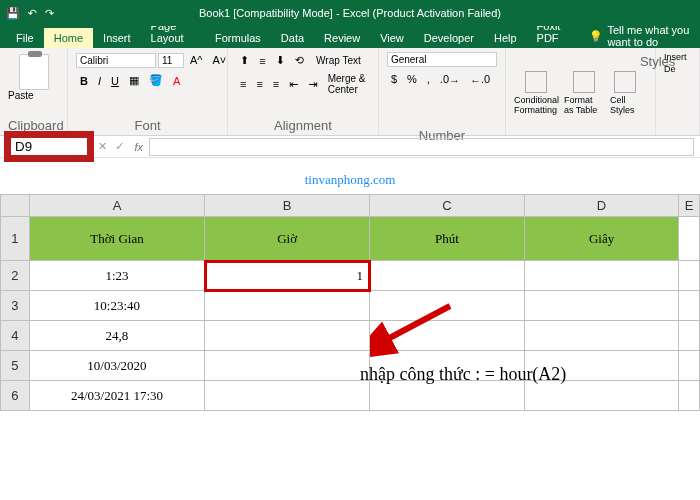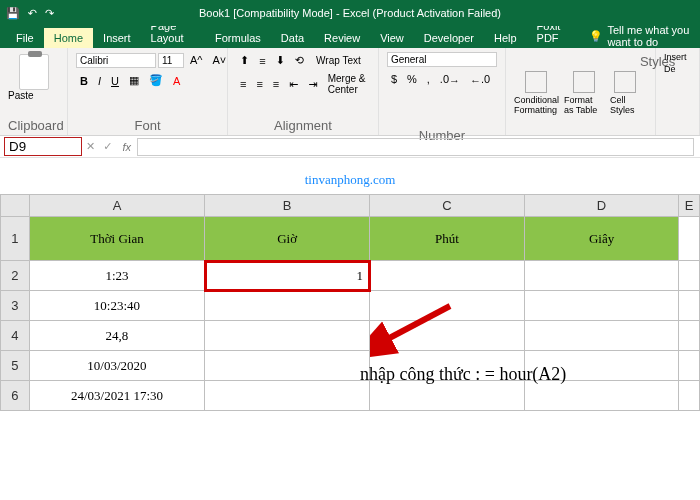--- a/index.html
+++ b/index.html
@@ -22,21 +22,21 @@
 .font-select { border: 1px solid #ccc; background: #fff; font-size: 10px; padding: 1px 3px; }
 .btn-small { border: 1px solid transparent; background: transparent; font-size: 11px; padding: 1px 3px; cursor: pointer; }
 .align-group { width: 180px; }
 .number-group { width: 130px; gap: 35px; }
 .styles-group { width: 150px; display: flex; flex-direction: row; }
 .styles-icons { display: flex; gap: 6px; justify-content: center; flex: 1; align-items: center; }
 .style-btn { display: flex; flex-direction: column; align-items: center; font-size: 9px; cursor: pointer; }
 .style-btn .ic { width: 22px; height: 22px; border: 1px solid #aaa; margin-bottom: 2px; }
 .cells-group { width: 50px; }
 .namebox-row { height: 22px; background: #fff; border-bottom: 1px solid #e1e1e1; display: flex; align-items: center; font-size: 11px; }
-.namebox { width: 78px; border: 1px solid #b91c1c; padding: 1px 4px; margin-left: 4px; }
+.namebox { width: 90px; border: 7px solid #b91c1c; padding: 1px 4px; margin-left: 4px; }
 .fx { margin: 0 6px; font-style: italic; color: #777; }
 .formula-bar { flex: 1; border: 1px solid #ccc; height: 18px; margin-right: 6px; }
 .watermark { text-align: center; font-size: 13px; color: #1a8cff; padding: 14px 0 6px; font-family: 'Comic Sans MS', cursive; }
 .grid-wrap { position: relative; }
 table.grid { border-collapse: collapse; width: 100%; }
 table.grid th, table.grid td { border: 1px solid #bfbfbf; font-size: 13px; }
 .col-hdr th { background: #e6e6e6; height: 22px; font-weight: normal; font-size: 11px; color: #333; }
 .row-hdr { background: #e6e6e6; width: 28px; text-align: center; font-size: 11px; color: #333; }
 .hdr-cell { background: #8bc34a; font-size: 22px; font-family: 'Times New Roman', serif; text-align: center; height: 44px; color: #000; }
 .data-cell { height: 30px; text-align: center; font-size: 16px; font-family: 'Times New Roman', serif; }

